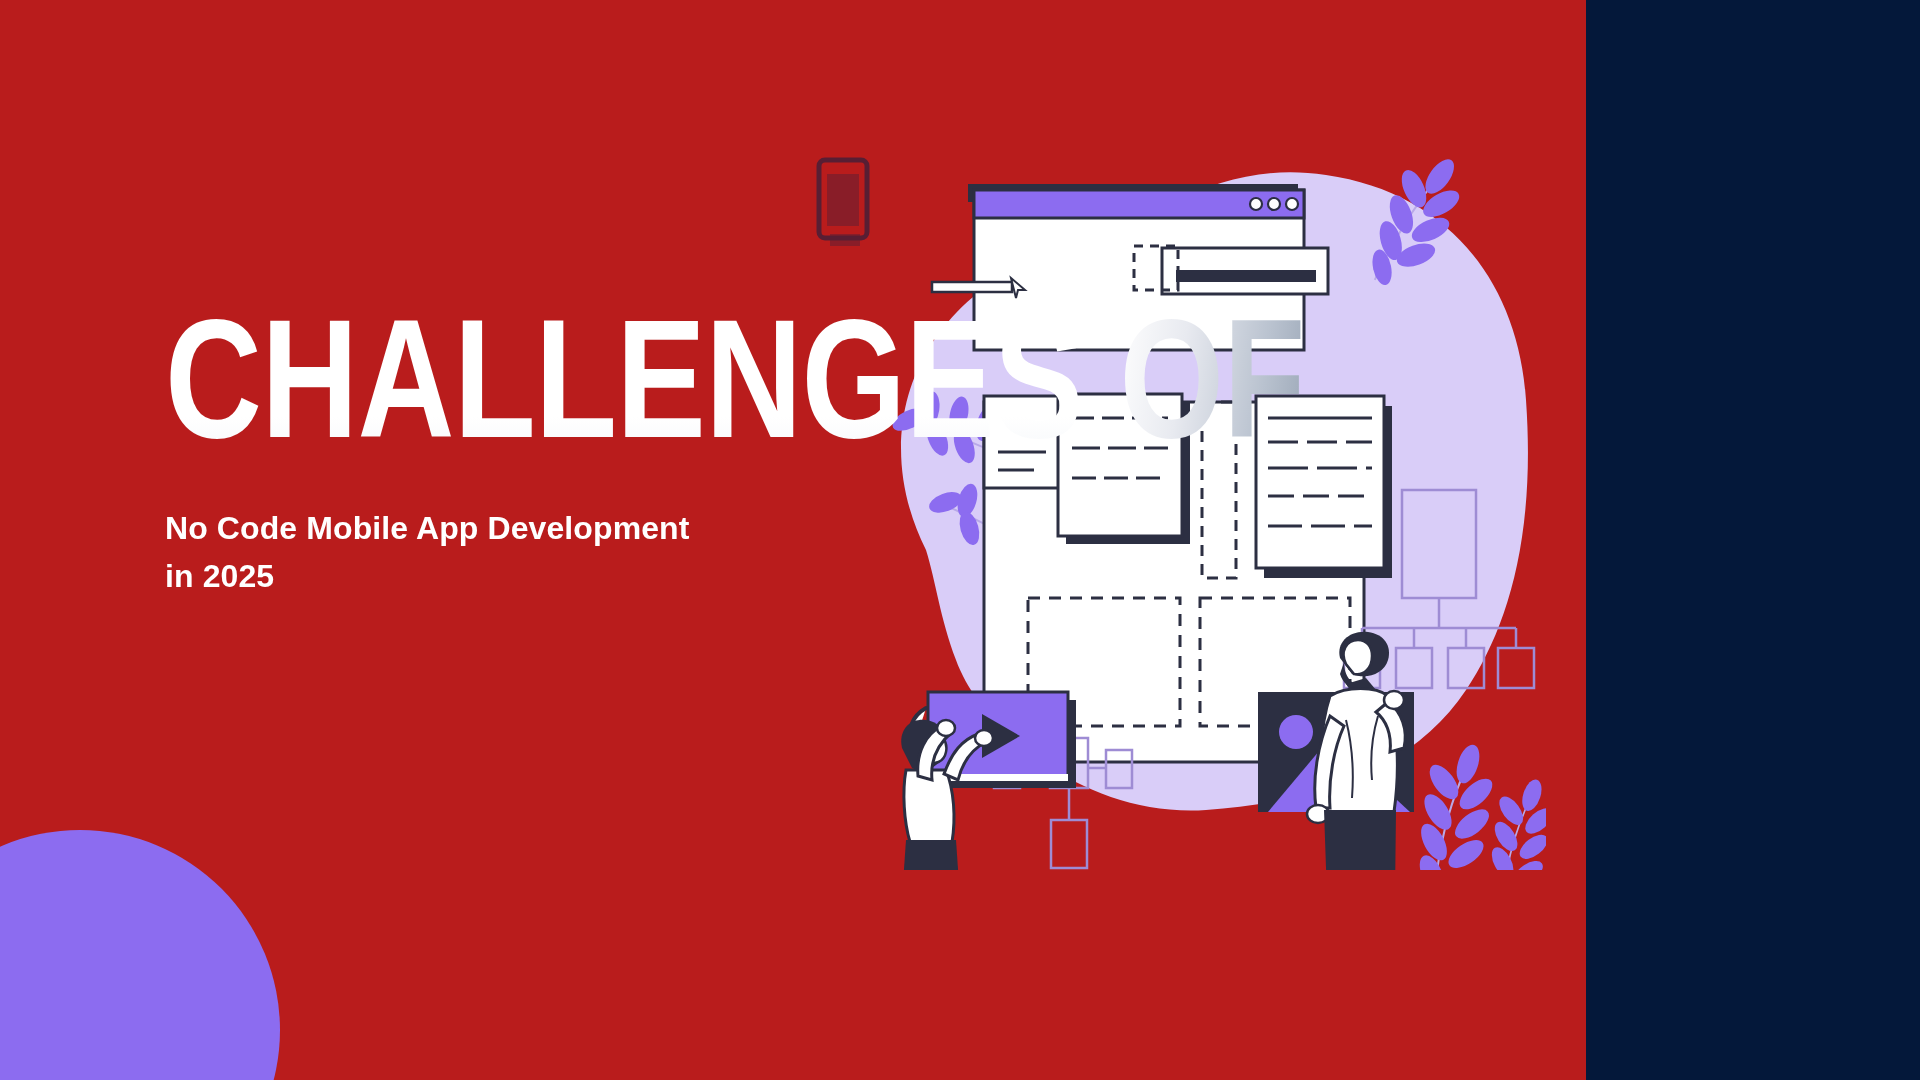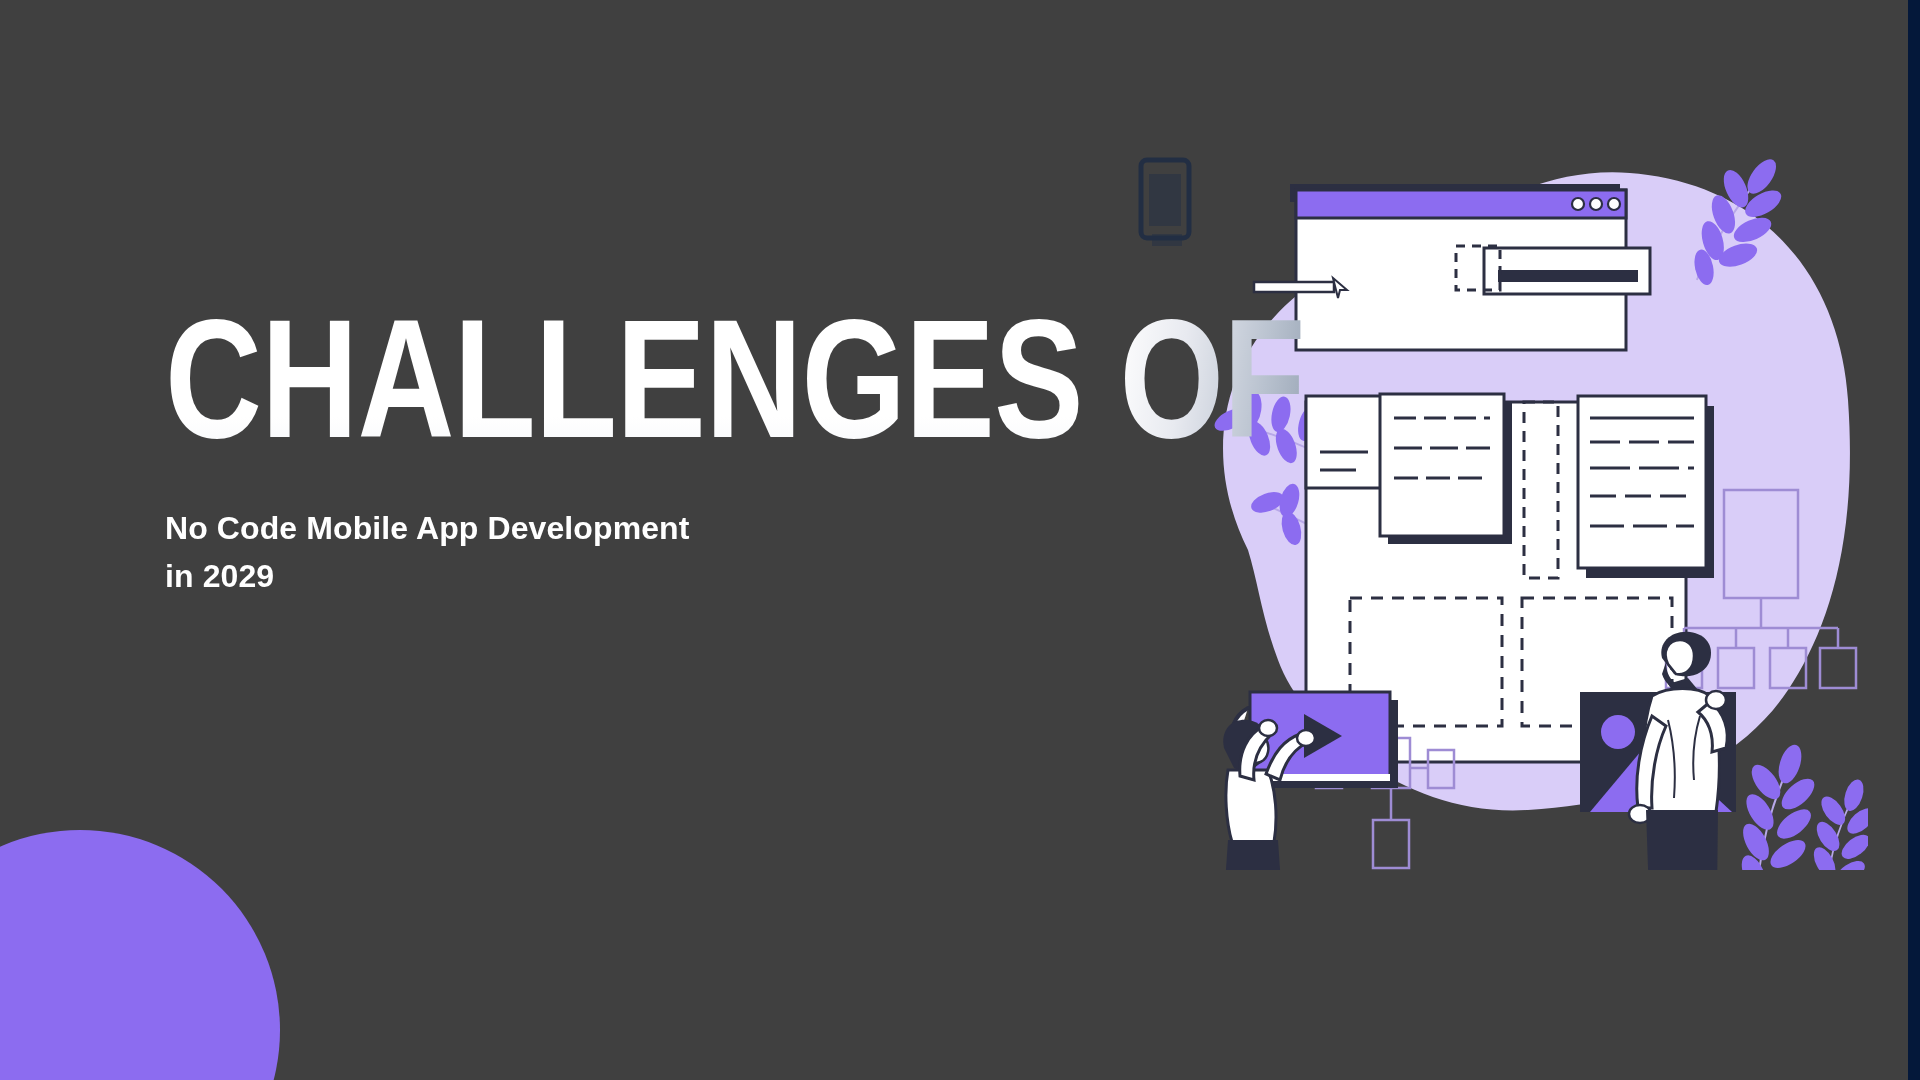--- a/index.html
+++ b/index.html
@@ -7,22 +7,22 @@
   html,body { width:1920px; height:1080px; overflow:hidden; }
   body {
     background:#04183a;
     font-family:"Liberation Sans", sans-serif;
     position:relative;
   }
 
   
   #banner {
     position:absolute; inset:0;
-    width:1908px; height:1080px;
-    background:#404040;
+    width:1586px; height:1080px;
+    background:#b91c1c;
     overflow:hidden;
   }
 
   
   #corner-circle {
     position:absolute;
     left:-120px; bottom:-150px;
     width:400px; height:400px;
     border-radius:50%;
     background:#8c6cf0;
@@ -91,21 +91,21 @@
 <div id="banner">
 
   <div id="corner-circle"></div>
 
   <div id="text-col">
 
     <h1 id="headline"><span class="h-main">CHALLENGES</span><span class="h-main"> </span><span class="h-accent">OF</span></h1>
 
     <div id="subhead">
       <span class="sub-line">No Code Mobile App Development</span>
-      <span class="sub-line">in 2029</span>
+      <span class="sub-line">in 2025</span>
     </div>
 
   </div>
 
   <div id="illustration">
     <svg viewBox="0 0 740 740" xmlns="http://www.w3.org/2000/svg">
       <defs>
         <clipPath id="blobClip">
           <path d="M120 420 C 60 300 110 170 250 120 C 360 80 420 30 520 45
                    C 640 62 712 150 720 270 C 730 410 700 500 660 560

